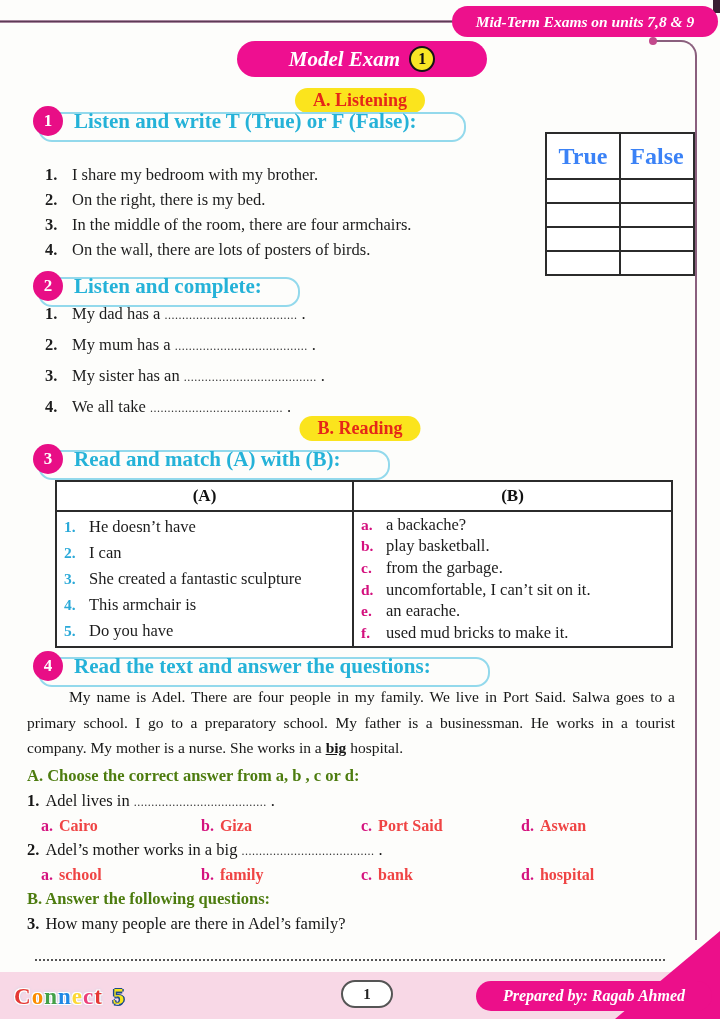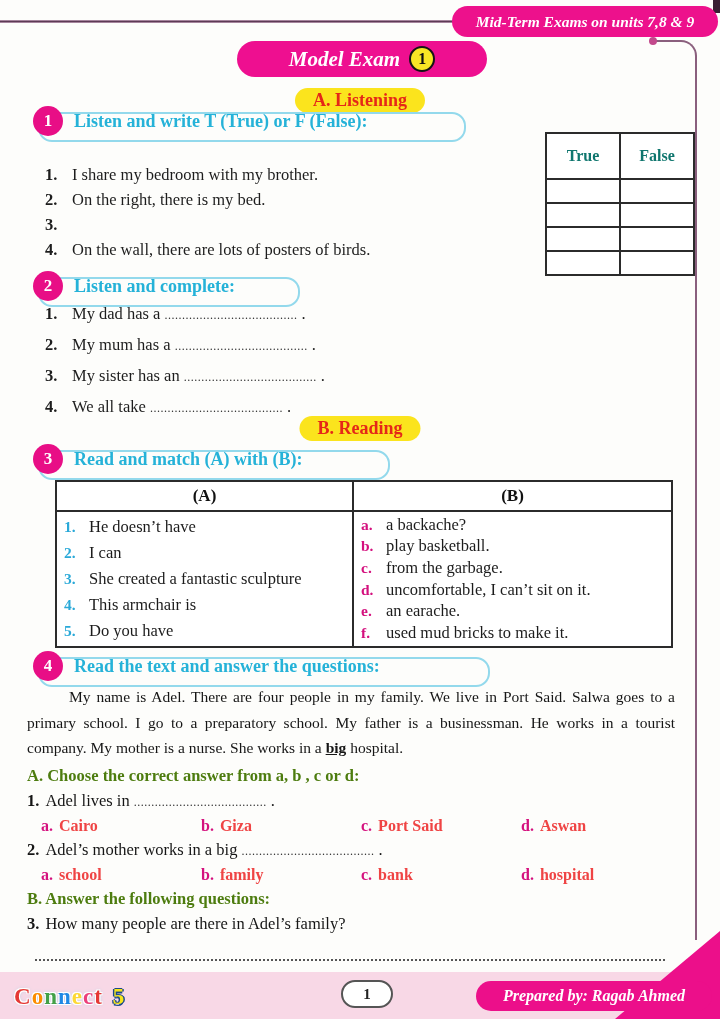--- a/index.html
+++ b/index.html
@@ -27,25 +27,25 @@
   .section-pill { position:absolute; left:50%; transform:translateX(-50%); height:25px; padding:0 18px;
     background:#fbe41d; border-radius:13px; color:#e52718; font-weight:bold; font-size:18px;
     display:flex; align-items:center; }
   .sec-a { top:80px;margin-top:8px; }
   .sec-b { top:416px; }
 
   .qheader { position:absolute; left:33px; height:36px; display:flex; align-items:center; }
   .bracket { position:absolute; left:5px; top:9px; height:30px; border:2px solid #93d9ec; border-radius:14px; }
   .qcircle { width:30px; height:30px; border-radius:50%; background:#e80e86; color:#fff; font-weight:bold;
     font-size:17px; display:flex; align-items:center; justify-content:center; margin-right:11px; z-index:2; }
-  .qtitle { color:#25b2d8; font-weight:bold; font-size:18px; z-index:2; white-space:nowrap; }
+  .qtitle { color:#25b2d8; font-weight:bold; font-size:21px; z-index:2; white-space:nowrap; }
 
   table.tf-table { position:absolute; left:545px; top:132px; border-collapse:collapse; background:#fff; }
   table.tf-table th, table.tf-table td { border:2px solid #2b2b2b; width:74px; }
-  table.tf-table th { height:46px; color:#0f766e; font-size:16px; font-weight:bold; }
+  table.tf-table th { height:46px; color:#3b82f6; font-size:24px; font-weight:bold; }
   table.tf-table td { height:24px; }
 
   .list { position:absolute; left:45px; width:490px; }
   .q1-list { top:165px; }
   .q2-list { top:304px; }
   .item { display:flex; align-items:baseline; font-size:16.5px; color:#1d1d1d; }
   .q1-list .item { margin-bottom:6px; line-height:19px; }
   .q2-list .item { margin-bottom:10px; line-height:19px; }
   .item .num { font-weight:bold; width:27px; flex:none; }
   .blank { font-size:12px; letter-spacing:0.5px; color:#333; }
@@ -155,20 +155,21 @@
     <div class="item">
       <span class="num">1.</span>
       <span>I share my bedroom with my brother.</span>
     </div>
     <div class="item">
       <span class="num">2.</span>
       <span>On the right, there is my bed.</span>
     </div>
     <div class="item">
       <span class="num">3.</span>
+      <span>In the middle of the room, there are four armchairs.</span>
     </div>
     <div class="item">
       <span class="num">4.</span>
       <span>On the wall, there are lots of posters of birds.</span>
     </div>
   </div>
 
   <div class="qheader" style="top:268px;">
     <span class="bracket" style="width:262px;"></span>
     <span class="qcircle">2</span>

